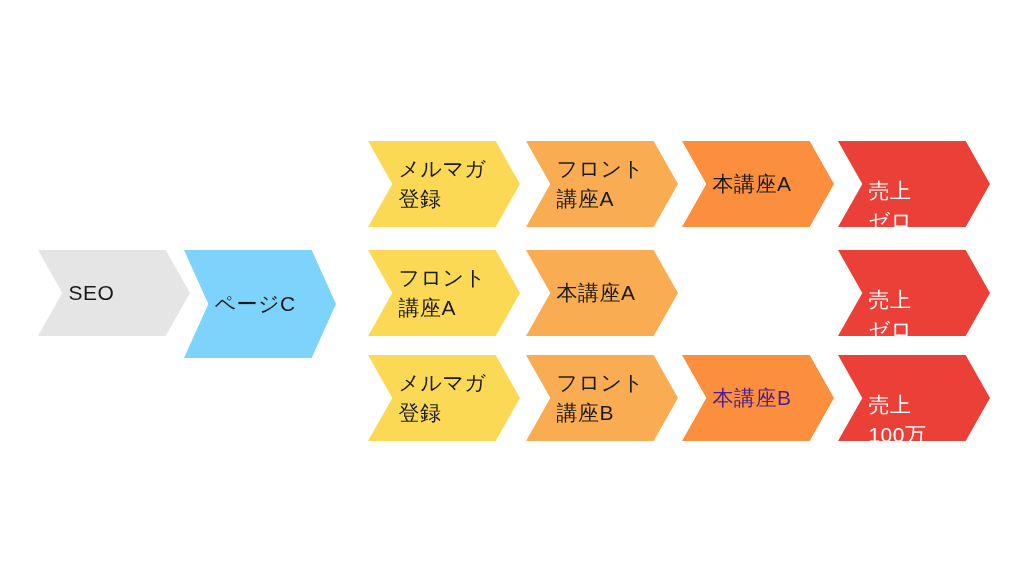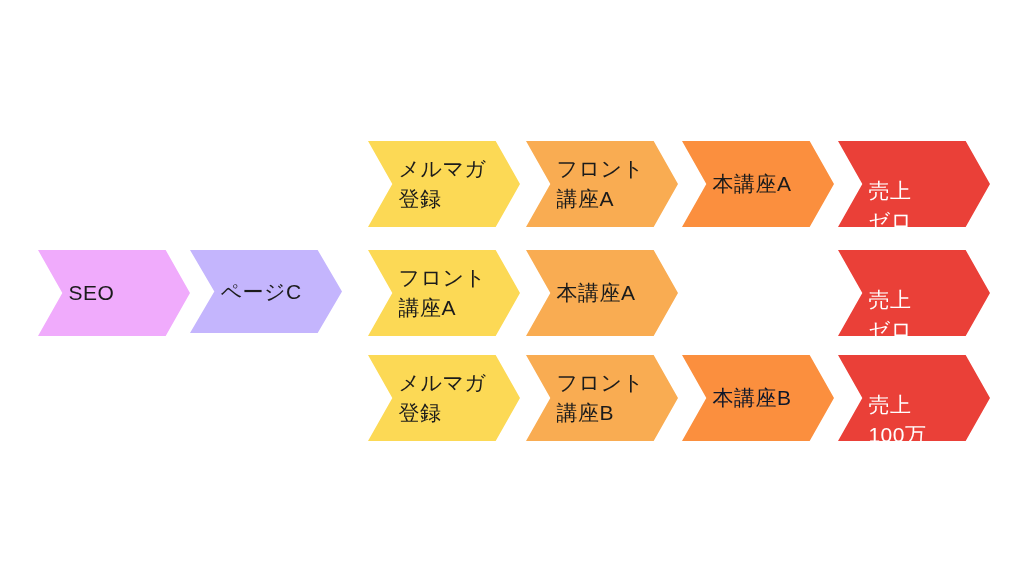--- a/index.html
+++ b/index.html
@@ -42,24 +42,24 @@
   .dark-text { color: #1b1b1b; }
   .light-text { color: #ffffff; margin-top: 43px; }
   .f-jp { font-size: 21px; }
 </style>
 </head>
 <body>
 
 <div id="canvas">
 
   <div id="entry-group">
-      <div class="chevron" style="left: 38px; top: 250px; width: 152px; height: 86px; background: #f0abfc;">
+      <div class="chevron" style="left: 38px; top: 250px; width: 152px; height: 86px; background: #e5e5e5;">
         <div class="chev-label center dark-text f-jp" style="color: rgb(27, 27, 27);">SEO</div>
       </div>
-      <div class="chevron" style="left: 190px; top: 250px; width: 152px; height: 83px; background: #c4b5fd;">
+      <div class="chevron" style="left: 184px; top: 250px; width: 152px; height: 108px; background: #7dd3fc;">
         <div class="chev-label center dark-text f-jp" style="color: rgb(27, 27, 27);">ページC</div>
       </div>
     </div>
   <div id="rows-group">
       <div>
         <div class="chevron" style="left: 368px; top: 141px; width: 152px; height: 86px; background: rgb(252, 217, 85);">
           <div class="chev-label center dark-text f-jp" style="color: rgb(27, 27, 27);">メルマガ
 登録</div>
         </div>
         <div class="chevron" style="left: 526px; top: 141px; width: 152px; height: 86px; background: rgb(249, 172, 82);">
@@ -93,21 +93,21 @@
       <div>
         <div class="chevron" style="left: 368px; top: 355px; width: 152px; height: 86px; background: rgb(252, 217, 85);">
           <div class="chev-label center dark-text f-jp" style="color: rgb(27, 27, 27);">メルマガ
 登録</div>
         </div>
         <div class="chevron" style="left: 526px; top: 355px; width: 152px; height: 86px; background: rgb(249, 172, 82);">
           <div class="chev-label center dark-text f-jp" style="color: rgb(27, 27, 27);">フロント
 講座B</div>
         </div>
         <div class="chevron" style="left: 682px; top: 355px; width: 152px; height: 86px; background: rgb(251, 143, 62);">
-          <div class="chev-label center dark-text f-jp" style="color: #0f172a;">本講座B</div>
+          <div class="chev-label center dark-text f-jp" style="color: #4c1d95;">本講座B</div>
         </div>
         <div class="chevron" style="left: 838px; top: 355px; width: 152px; height: 86px; background: rgb(234, 64, 56);">
           <div class="chev-label center light-text f-jp" style="color: rgb(255, 255, 255);">売上
 100万</div>
         </div>
       </div>
     </div>
 
 </div>
 

